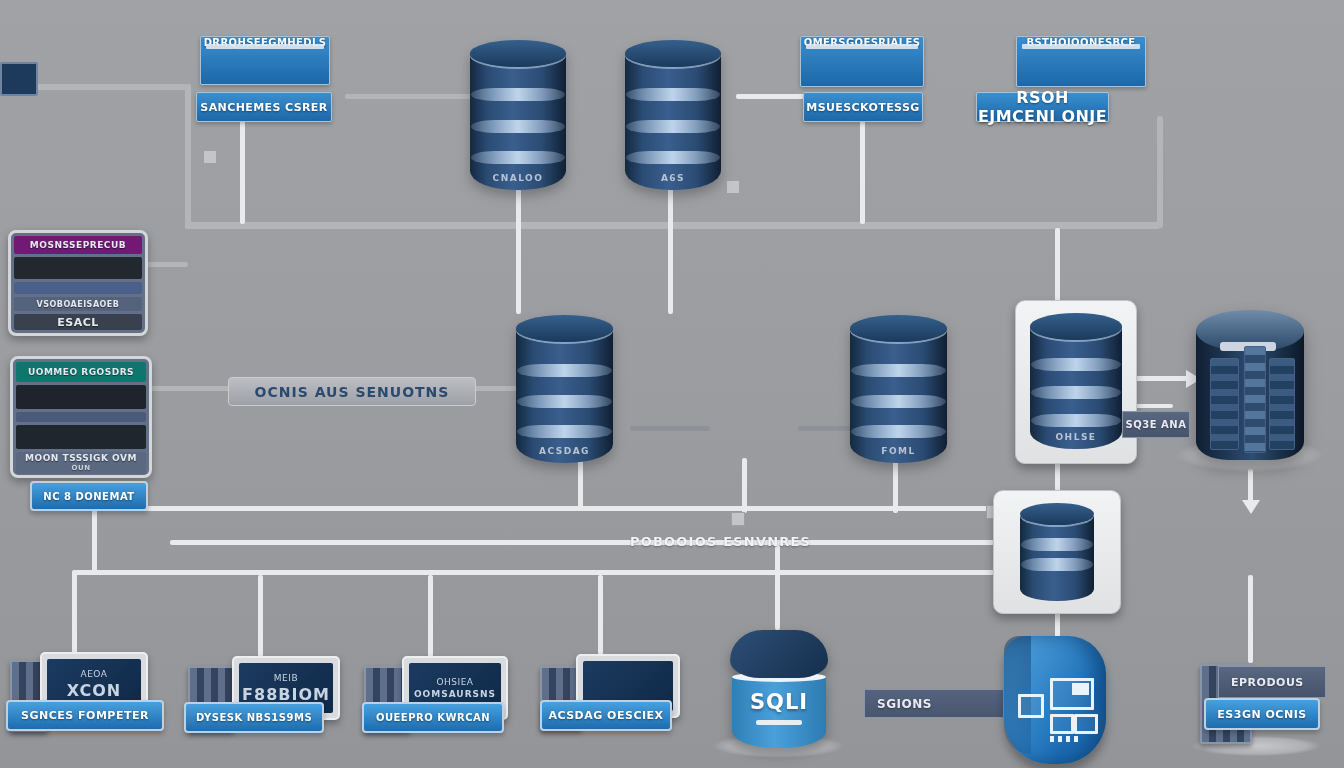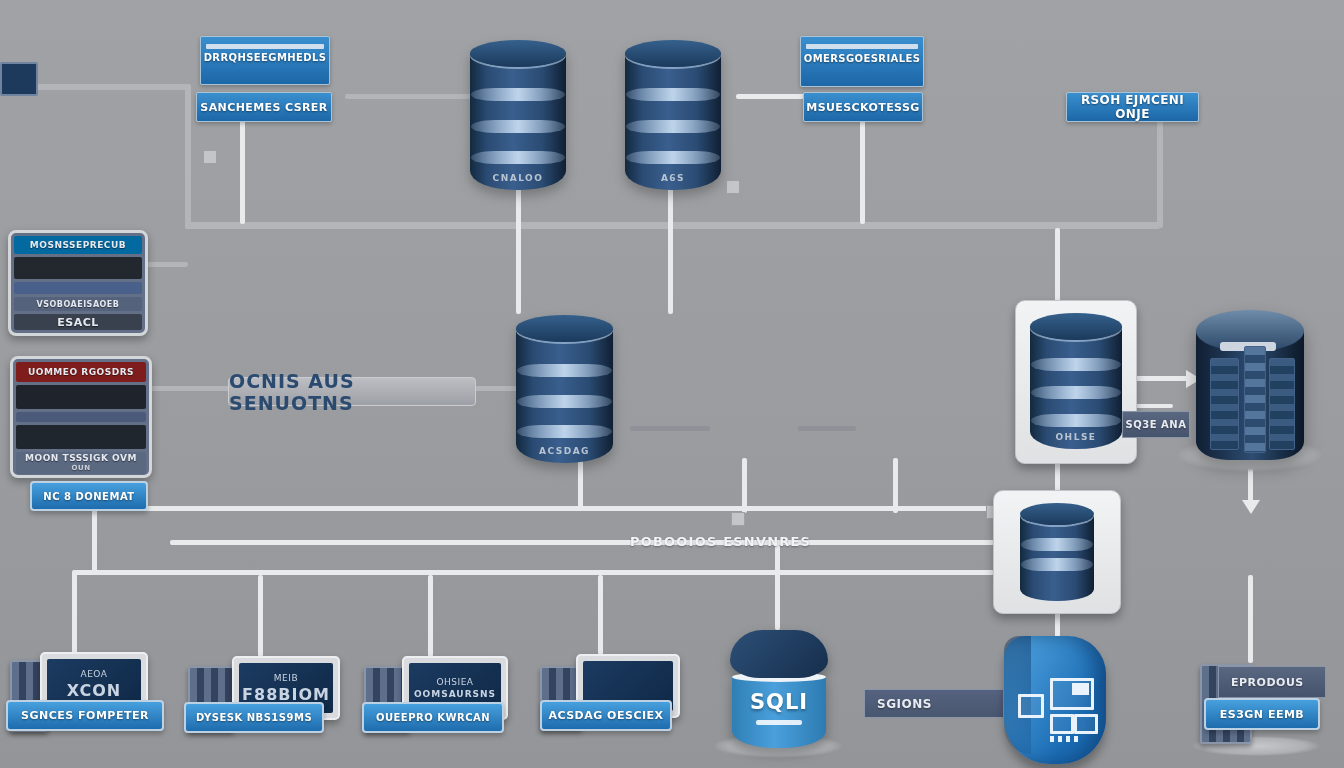--- a/index.html
+++ b/index.html
@@ -17,21 +17,21 @@
   .sq{position:absolute;width:12px;height:12px;background:#c3c5c8;border:1px solid #9da0a4;}
   .knob{position:absolute;width:16px;height:14px;border-radius:50%;
         background:radial-gradient(circle at 35% 35%,#dcdee1,#a2a5a9);box-shadow:inset 0 0 2px #77797c;}
   
   .lbl{position:absolute;display:flex;align-items:center;justify-content:center;text-align:center;
        background:linear-gradient(180deg,#3a8fcf,#1c67a8);border:1px solid #a9c2d6;border-radius:2px;
        color:#fff;font-weight:bold;font-size:11px;letter-spacing:.4px;
        text-shadow:0 1px 2px rgba(0,0,0,.45);box-shadow:0 2px 4px rgba(0,0,0,.25);}
   .lbl.stripe::before{content:"";position:absolute;top:7px;left:5px;right:5px;height:5px;
        background:#e2e9f0;opacity:.9;border-radius:1px;}
-  .lbl.stripe{align-items:center;padding-bottom:7px;}
+  .lbl.stripe{align-items:flex-start;padding-bottom:7px;}
   .slab{position:absolute;display:flex;align-items:center;padding-left:12px;
        background:linear-gradient(180deg,#5a6781,#46536d);border:1px solid #8b95a8;
        color:#e8ecf2;font-weight:bold;font-size:12px;letter-spacing:.5px;
        text-shadow:0 1px 2px rgba(0,0,0,.4);}
   
   .cyl{position:absolute;filter:drop-shadow(0 6px 6px rgba(0,0,0,.25));}
   .cyl .c-body{position:absolute;top:13px;left:0;right:0;bottom:0;
        border-radius:0 0 48% 48% / 0 0 14% 14%;
        background:linear-gradient(90deg,#13293f,#2a4b73 18%,#3a5f8e 45%,#2a4b73 75%,#101f33);}
   .cyl .c-top{position:absolute;top:0;left:0;right:0;height:27px;border-radius:50%;
@@ -45,21 +45,21 @@
   .card{position:absolute;background:linear-gradient(180deg,#f2f3f4,#dfe1e3);
        border:1px solid #c2c5c8;border-radius:10px;box-shadow:0 5px 10px rgba(0,0,0,.3);}
   
   .panel{position:absolute;border:3px solid #d4d7da;border-radius:8px;background:#646f88;
        box-shadow:0 4px 8px rgba(0,0,0,.3);overflow:hidden;}
   .prow{margin:3px;border-radius:2px;display:flex;align-items:center;justify-content:center;
        color:#e6eaf0;font-weight:bold;letter-spacing:.5px;text-shadow:0 1px 1px rgba(0,0,0,.5);}
   
   .gbar{position:absolute;display:flex;align-items:center;justify-content:center;
        background:linear-gradient(180deg,#bcbec3,#9da0a6);border:1px solid #caccd0;
-       color:#2b4a70;font-weight:bold;font-size:19px;letter-spacing:1px;border-radius:4px;}
+       color:#2b4a70;font-weight:bold;font-size:14px;letter-spacing:1px;border-radius:4px;}
   
   .mon{position:absolute;background:#d9dbde;border:2px solid #eceef0;border-radius:5px;
        box-shadow:0 4px 7px rgba(0,0,0,.3);}
   .mon .scr{position:absolute;left:5px;top:5px;right:5px;bottom:5px;border-radius:2px;
        background:linear-gradient(135deg,#1c3b61,#0f2947);display:flex;flex-direction:column;
        align-items:center;justify-content:center;color:#c9d4e2;gap:2px;}
   .scr .l1{font-size:9px;letter-spacing:.5px;}
   .scr .l2{font-size:16px;font-weight:bold;letter-spacing:1px;}
   .bar{position:absolute;background:linear-gradient(180deg,#47a0dd,#1e6cae);
        border:2px solid #bcd2e4;border-radius:4px;color:#fff;font-weight:bold;font-size:12px;
@@ -179,34 +179,37 @@
     <div class="band" style="top:74%;"></div>
     <div class="tag">A6S</div>
   </div>
 
   <div class="lbl stripe" style="left:800px;top:36px;width:122px;height:42px;font-size:10px;">
     <span>OMERSGOESRIALES</span>
   </div>
   <div class="lbl" style="left:803px;top:92px;width:118px;height:28px;font-size:11px;">
     <span>MSUESCKOTESSG</span>
   </div>
-  <div class="lbl" style="left:1066px;top:92px;width:131px;height:28px;font-size:12px;">
+  <div class="lbl stripe" style="left:1016px;top:36px;width:128px;height:42px;font-size:10px;">
+    <span>BSTHOIOONESBCE</span>
+  </div>
+  <div class="lbl" style="left:976px;top:92px;width:131px;height:28px;font-size:16px;">
     <span>RSOH EJMCENI ONJE</span>
   </div>
 
   <div class="panel" style="left:8px;top:230px;width:134px;height:100px;">
-    <div class="prow" style="height:18px;background:#0369a1;font-size:9px;">MOSNSSEPRECUB</div>
+    <div class="prow" style="height:18px;background:#701a75;font-size:9px;">MOSNSSEPRECUB</div>
     <div class="prow" style="height:22px;background:#23272e;"></div>
     <div class="prow" style="height:12px;background:#49618a;"></div>
     <div class="prow" style="height:14px;background:#55627b;font-size:8px;">VSOBOAEISAOEB</div>
     <div class="prow" style="height:16px;background:#39404e;font-size:11px;">ESACL</div>
   </div>
 
   <div class="panel" style="left:10px;top:356px;width:136px;height:116px;">
-    <div class="prow" style="height:20px;background:#7f1d1d;font-size:9px;">UOMMEO RGOSDRS</div>
+    <div class="prow" style="height:20px;background:#0f766e;font-size:9px;">UOMMEO RGOSDRS</div>
     <div class="prow" style="height:24px;background:#1f242c;"></div>
     <div class="prow" style="height:10px;background:#4a5a78;"></div>
     <div class="prow" style="height:24px;background:#20262e;"></div>
     <div class="prow" style="height:22px;background:#5a6880;flex-direction:column;font-size:9px;line-height:10px;">
       <span>MOON TSSSIGK OVM</span>
       <span style="font-size:7px;opacity:.8;">OUN</span>
     </div>
   </div>
 
   <div class="bar" style="left:30px;top:481px;width:114px;height:26px;font-size:10px;">
@@ -217,20 +220,28 @@
     <span>OCNIS AUS SENUOTNS</span>
   </div>
 
   <div class="cyl" style="left:516px;top:315px;width:97px;height:148px;">
     <div class="c-body"></div>
     <div class="c-top"></div>
     <div class="band" style="top:33%;"></div>
     <div class="band" style="top:54%;"></div>
     <div class="band" style="top:74%;"></div>
     <div class="tag">ACSDAG</div>
+  </div>
+  <div class="cyl" style="left:850px;top:315px;width:97px;height:148px;">
+    <div class="c-body"></div>
+    <div class="c-top"></div>
+    <div class="band" style="top:33%;"></div>
+    <div class="band" style="top:54%;"></div>
+    <div class="band" style="top:74%;"></div>
+    <div class="tag">FOML</div>
   </div>
 
   <div class="card" style="left:999px;top:300px;width:120px;height:162px;margin-left:16px;">
     <div class="cyl" style="left:14px;top:12px;width:92px;height:136px;filter:none;">
       <div class="c-body"></div>
       <div class="c-top"></div>
       <div class="band" style="top:33%;"></div>
       <div class="band" style="top:54%;"></div>
       <div class="band" style="top:74%;"></div>
       <div class="tag">OHLSE</div>
@@ -331,16 +342,16 @@
     <div class="chip" style="left:70px;top:78px;width:18px;height:14px;"></div>
     <div class="dots" style="left:46px;top:100px;width:32px;"></div>
   </div>
 
   <div class="plinth" style="left:1192px;top:736px;width:128px;height:20px;"></div>
   <div class="rack" style="left:1200px;top:664px;width:48px;height:76px;"></div>
   <div class="slab" style="left:1218px;top:666px;width:94px;height:30px;font-size:11px;">
     <span>EPRODOUS</span>
   </div>
   <div class="bar" style="left:1204px;top:698px;width:112px;height:28px;font-size:11px;">
-    <span>ES3GN EEMB</span>
+    <span>ES3GN OCNIS</span>
   </div>
 
 </div>
 
 </body></html>

